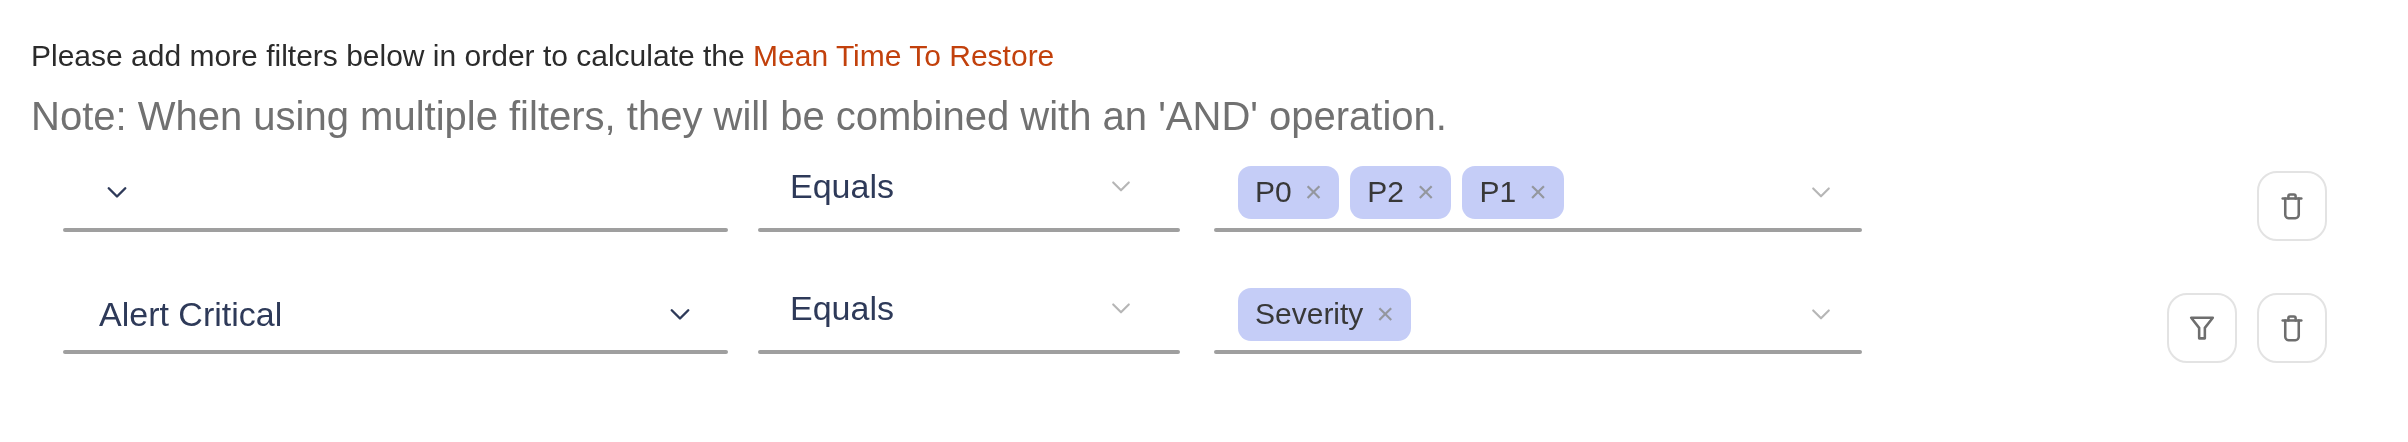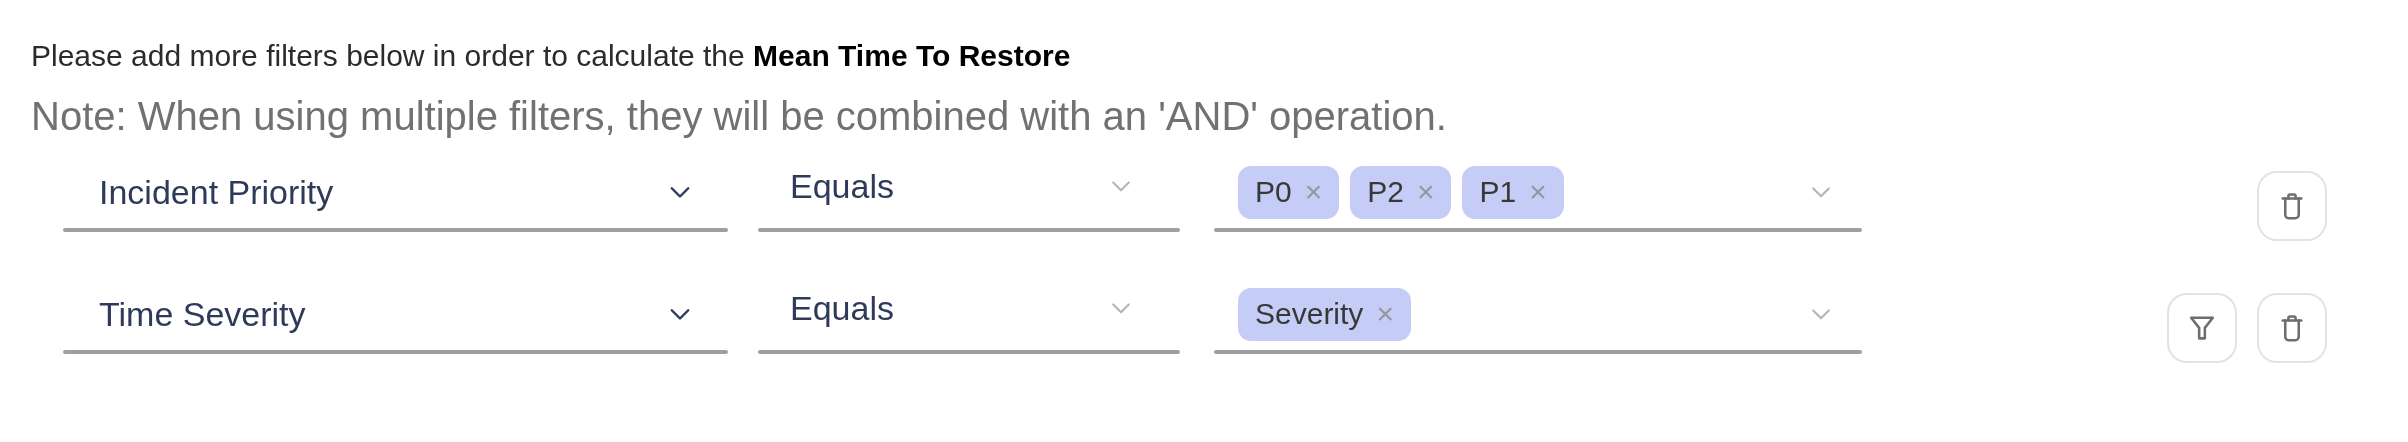--- a/index.html
+++ b/index.html
@@ -19,22 +19,22 @@
     width: 100%;
     height: 100%;
   }
   .intro {
     margin: 38px 0 0 31px;
     font-size: 30px;
     line-height: 36px;
     color: #2b2b2b;
   }
   .intro strong {
-    font-weight: 700;
-    color: #000000;
+    font-weight: 400;
+    color: #c2410c;
   }
   .note {
     margin: 24px 0 0 31px;
     font-size: 40px;
     line-height: 36px;
     color: #717171;
   }
   .filter-row {
     display: flex;
     align-items: flex-end;
@@ -135,21 +135,20 @@
 <body>
 
 <div class="page">
 
   <p class="intro"><span>Please add more filters below in order to calculate the </span><strong>Mean Time To Restore</strong></p>
 
   <p class="note">Note: When using multiple filters, they will be combined with an 'AND' operation.</p>
 
   <div class="filter-row row-1">
     <div class="field field-attr">
-      <span class="field-label">Incident Priority</span>
       <svg class="chevron" width="36" height="36" viewBox="0 0 24 24" fill="none" stroke="#2e3a59" stroke-width="1.6" stroke-linecap="round" stroke-linejoin="round">
           <polyline points="6.5,9.5 12,15 17.5,9.5"></polyline>
         </svg>
     </div>
     <div class="field field-op">
       <span class="field-label">Equals</span>
       <svg class="chevron" width="34" height="34" viewBox="0 0 24 24" fill="none" stroke="#b6b6b6" stroke-width="1.5" stroke-linecap="round" stroke-linejoin="round">
           <polyline points="6.5,9.5 12,15 17.5,9.5"></polyline>
         </svg>
     </div>
@@ -178,21 +177,21 @@
           <path d="M5.8 7 h12.4"></path>
           <path d="M9.6 7 V5.4 a1.1 1.1 0 0 1 1.1 -1.1 h2.6 a1.1 1.1 0 0 1 1.1 1.1 V7"></path>
           <path d="M7.5 7 v10.8 a2.3 2.3 0 0 0 2.3 2.3 h4.4 a2.3 2.3 0 0 0 2.3 -2.3 V7"></path>
         </svg>
       </button>
     </div>
   </div>
 
   <div class="filter-row row-2">
     <div class="field field-attr">
-      <span class="field-label">Time Severity</span>
+      <span class="field-label">Alert Critical</span>
       <svg class="chevron" width="36" height="36" viewBox="0 0 24 24" fill="none" stroke="#2e3a59" stroke-width="1.6" stroke-linecap="round" stroke-linejoin="round">
           <polyline points="6.5,9.5 12,15 17.5,9.5"></polyline>
         </svg>
     </div>
     <div class="field field-op">
       <span class="field-label">Equals</span>
       <svg class="chevron" width="34" height="34" viewBox="0 0 24 24" fill="none" stroke="#b6b6b6" stroke-width="1.5" stroke-linecap="round" stroke-linejoin="round">
           <polyline points="6.5,9.5 12,15 17.5,9.5"></polyline>
         </svg>
     </div>

